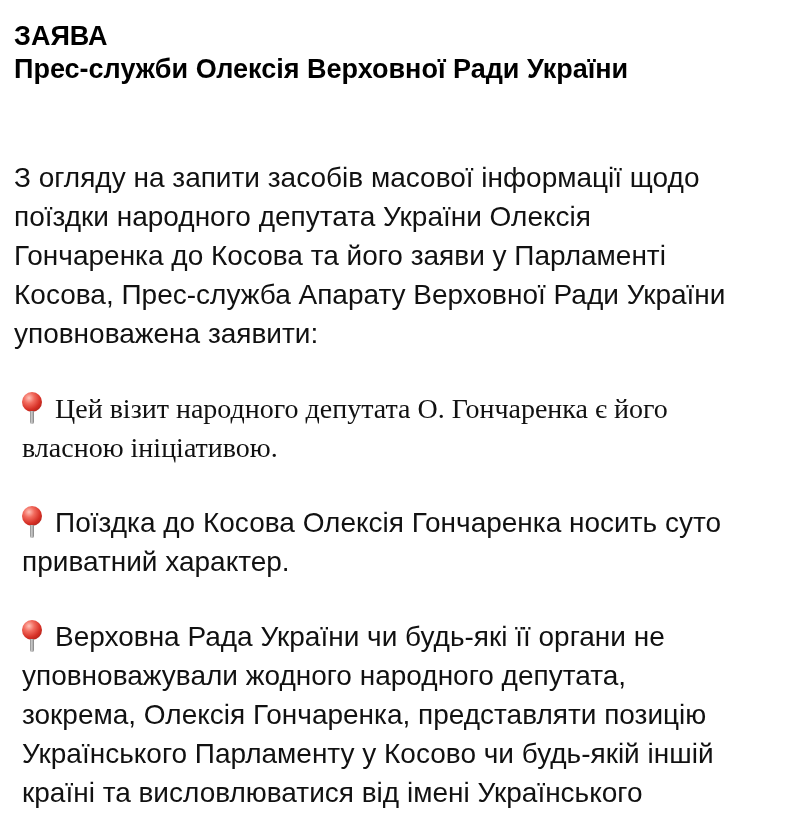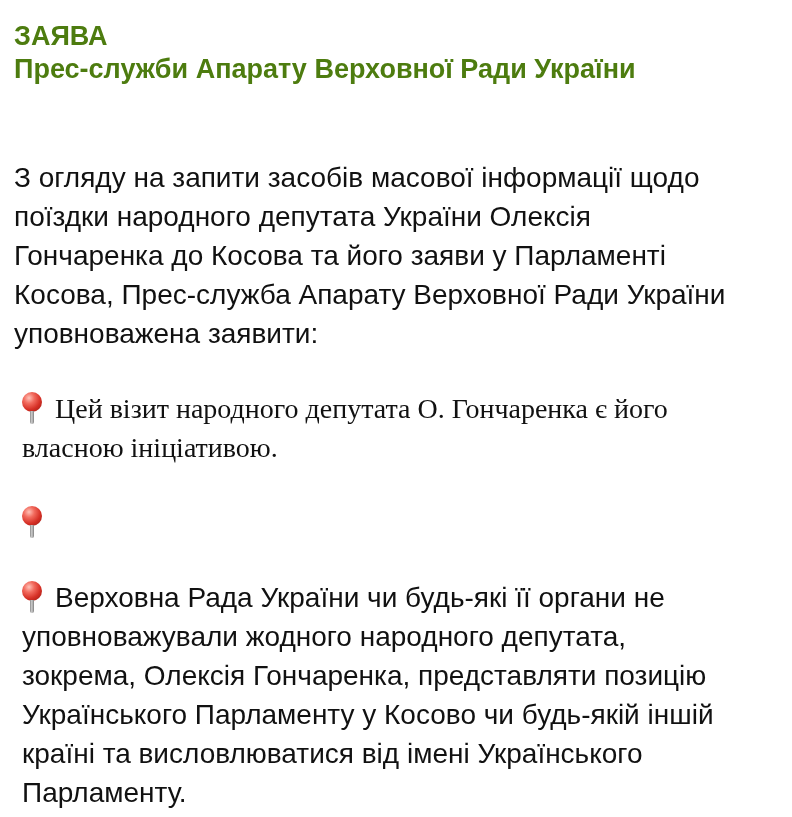--- a/index.html
+++ b/index.html
@@ -13,21 +13,21 @@
     box-sizing: border-box;
     overflow: hidden;
     padding: 20px 10px 0 14px;
     font-family: "Liberation Sans", "DejaVu Sans", sans-serif;
     color: #111111;
   }
   .header-line {
     font-size: 27px;
     line-height: 33px;
     font-weight: 700;
-    color: #4d7c0f;
+    color: #000000;
     white-space: pre;
   }
   .intro {
     margin: 72px 0 0 0;
     font-size: 28px;
     line-height: 39px;
     white-space: pre;
     color: #111111;
   }
   .bullet {
@@ -69,33 +69,34 @@
     background: linear-gradient(to right, #8a8a8a, #cfcfcf 45%, #7d7d7d);
   }
 </style>
 </head>
 <body>
 
 <div>
 
   <header>
     <div class="header-line">ЗАЯВА</div>
-    <div class="header-line">Прес-служби Апарату Верховної Ради України</div>
+    <div class="header-line">Прес-служби Олексія Верховної Ради України</div>
   </header>
 
   <p class="intro">З огляду на запити засобів масової інформації щодо
 поїздки народного депутата України Олексія
 Гончаренка до Косова та його заяви у Парламенті
 Косова, Прес-служба Апарату Верховної Ради України
 уповноважена заявити:</p>
 
   <p class="bullet first"><span class="pin"><span class="pin-ball"></span><span class="pin-stem"></span></span><span>Цей візит народного депутата О. Гончаренка є його
 власною ініціативою.</span></p>
 
-  <p class="bullet"><span class="pin"><span class="pin-ball"></span><span class="pin-stem"></span></span></p>
+  <p class="bullet"><span class="pin"><span class="pin-ball"></span><span class="pin-stem"></span></span><span>Поїздка до Косова Олексія Гончаренка носить суто
+приватний характер.</span></p>
 
   <p class="bullet"><span class="pin"><span class="pin-ball"></span><span class="pin-stem"></span></span><span>Верховна Рада України чи будь-які її органи не
 уповноважували жодного народного депутата,
 зокрема, Олексія Гончаренка, представляти позицію
 Українського Парламенту у Косово чи будь-якій іншій
 країні та висловлюватися від імені Українського
 Парламенту.</span></p>
 
 </div>
 

